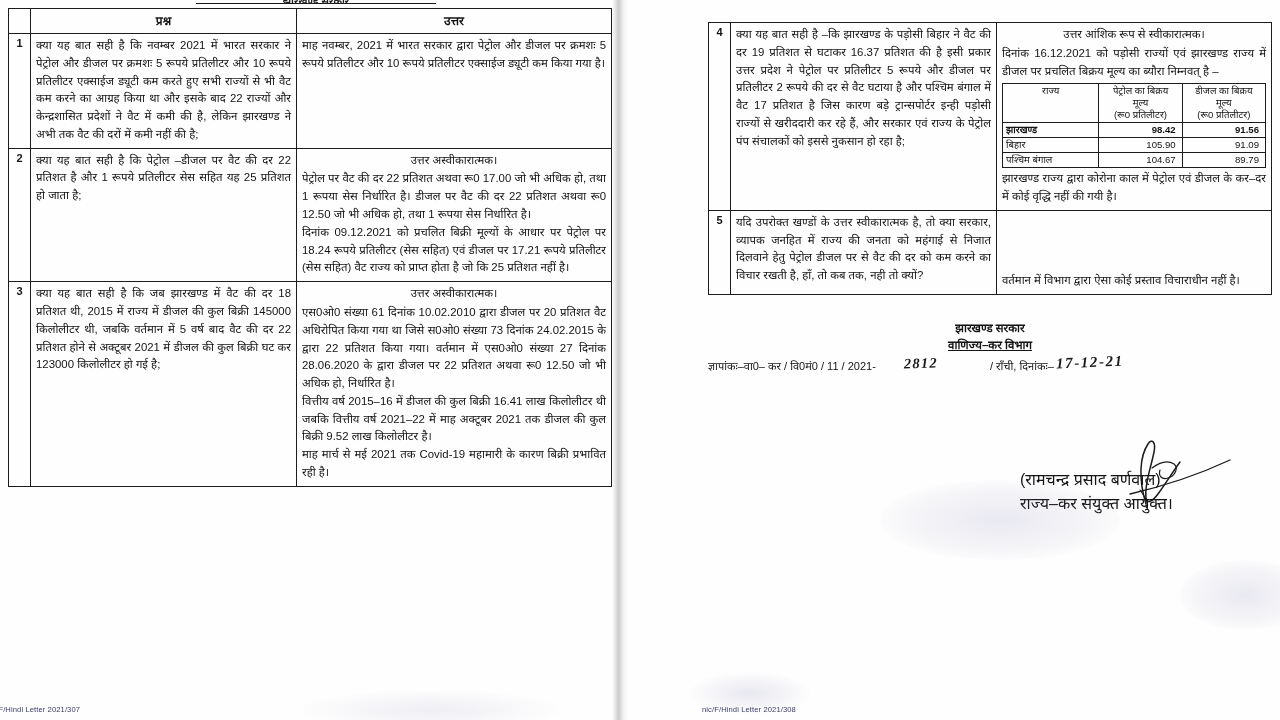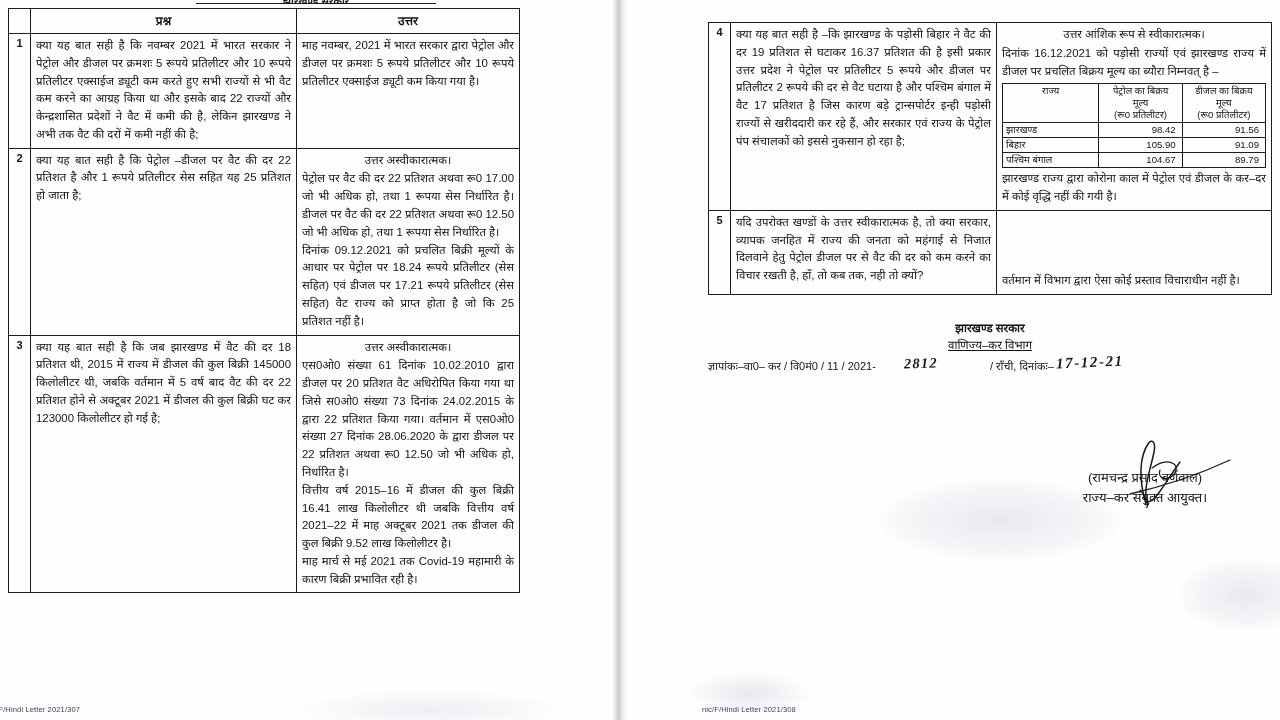--- a/index.html
+++ b/index.html
@@ -47,21 +47,21 @@
     hyphens:none;
   }
   .acell{ }
   .ans-title{
     display:block;text-align:center;font-weight:500;
     margin-bottom:1px;
   }
   .acell p,.qcell p{margin:0;}
 
   
-  #left-table{left:8px;top:8px;width:512px;border-radius:8px;}
+  #left-table{left:8px;top:8px;width:604px;border-radius:8px;}
   #left-table .c-sn{width:22px;}
   #left-table .c-q{width:266px;}
   #left-table .c-a{width:auto;}
 
   
   #right-table{left:68px;top:22px;width:564px;}
   #right-table .c-sn{width:22px;}
   #right-table .c-q{width:266px;}
   #right-table .c-a{width:auto;}
 
@@ -71,29 +71,29 @@
     margin:3px 0 2px 0;
   }
   table.prices td,table.prices th{
     border:1.05px solid #1c1c1c;
     font-size:9.6px;line-height:1.25;
     padding:1px 3px;
   }
   table.prices th{text-align:center;font-weight:500;margin-left:44px;}
   .p-state{width:34%;text-align:left;}
   .p-val{text-align:right;padding-right:6px !important;margin-top:32px;}
-  .row-hl td{font-weight:normal;}
+  .row-hl td{font-weight:bold;}
 
   
   .govt{
     position:absolute;left:68px;top:320px;width:564px;
     text-align:center;font-size:11.5px;line-height:1.5;
   }
   .govt .l1{font-weight:600;}
-  .govt .l2{font-weight:400;text-decoration:underline;}
+  .govt .l2{font-weight:700;text-decoration:underline;}
 
   .memoline{
     position:absolute;left:68px;top:358px;width:564px;
     font-size:11px;
   }
   .memo-a{position:absolute;left:0;top:0;white-space:nowrap;}
   .memo-hand{
     position:absolute;left:196px;top:-3px;
     font-family:"Liberation Serif", serif;
     font-style:italic;font-size:14.5px;font-weight:600;
@@ -110,21 +110,21 @@
   }
 
   .copypara{
     position:absolute;left:68px;top:378px;width:556px;
     font-size:11.2px;line-height:1.62;text-align:justify;
   }
   .copypara .indent{padding-left:34px;display:inline-block;}
 
   .signblock{
     position:absolute;left:380px;top:468px;width:250px;
-    text-align:center;font-size:13px;line-height:1.5;
+    font-size:16px;line-height:1.5;
   }
   .sig-scribble{
     position:absolute;left:394px;top:438px;
     width:220px;height:70px;pointer-events:none;
   }
 
   .footer{
     position:absolute;bottom:6px;
     font-size:7.6px;color:#3b3b6a;
     font-family:"Liberation Sans", sans-serif;

